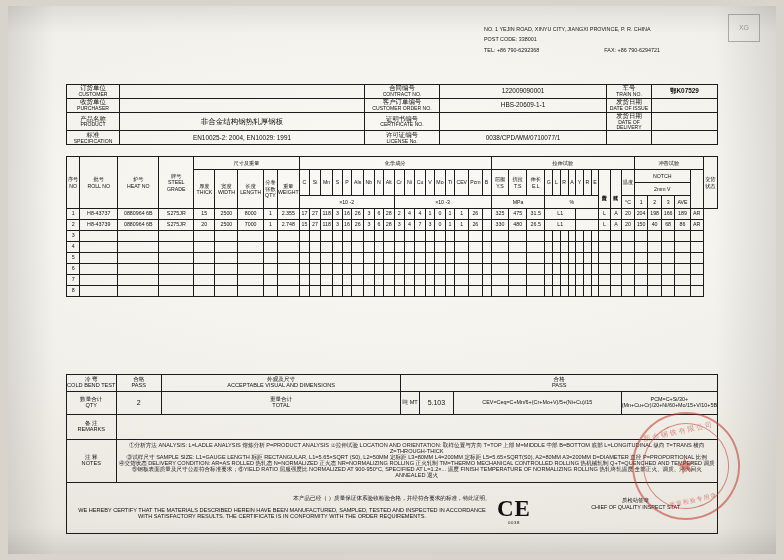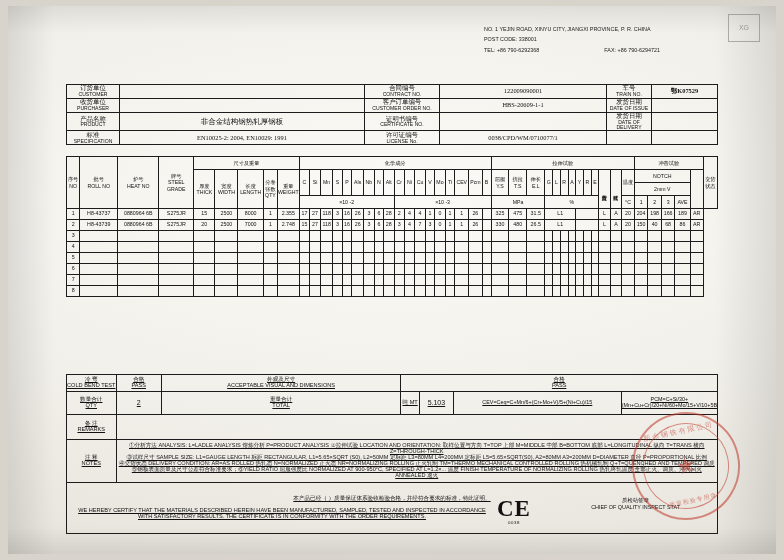--- a/index.html
+++ b/index.html
@@ -59,33 +59,33 @@
     padding:0;text-align:center;vertical-align:middle;
     line-height:1.05;
   }
 
   
   #info{left:58px;top:78px;width:652px;}
   #info td{height:13px;font-size:6.4px;}
   .lab{ text-align:center;font-size:5.6px;line-height:1.35;}
   .lab .cn{display:block;}
   .lab .en{display:block;font-size:5.1px;}
-  .val{text-align:left;padding-left:6px;font-size:7px;font-family:Liberation Serif, serif;}
+  .val{text-align:left;padding-left:6px;font-size:7px;}
   .val.big{font-size:8px;font-weight:bold;}
 
   
   #grid{left:58px;top:150px;width:652px;}
   #grid td{font-size:5.3px;height:10px;}
   #grid td.hd{font-size:5.2px;line-height:1.25;padding:1px 0;}
   .vtxt{writing-mode:vertical-rl;text-orientation:upright;letter-spacing:0px;}
   .rowdat td{height:14px;font-size:6.2px;}
   .emptyrow td{height:16px;}
 
   
-  #bot{left:58px;top:368px;width:652px;text-decoration:underline;}
+  #bot{left:58px;top:368px;width:652px;}
   #bot td{font-size:5.6px;}
   .btd{height:16px;}
   .ltxt{text-align:left;padding-left:4px;}
 
   .notes{
     font-size:3.5px;line-height:1.45;text-align:left;padding:2px 3px;color:#1a1a1a;
   }
   .declare{
     font-size:5.2px;line-height:1.5;text-align:left;padding:3px 4px;color:#111;
   }

